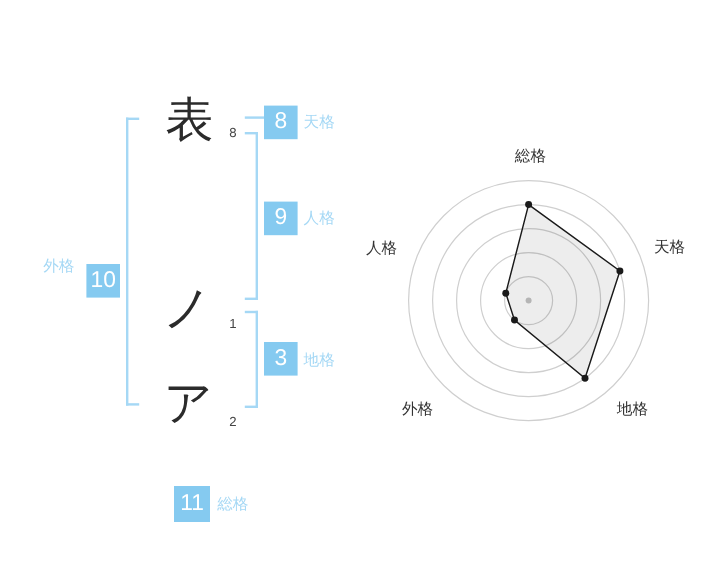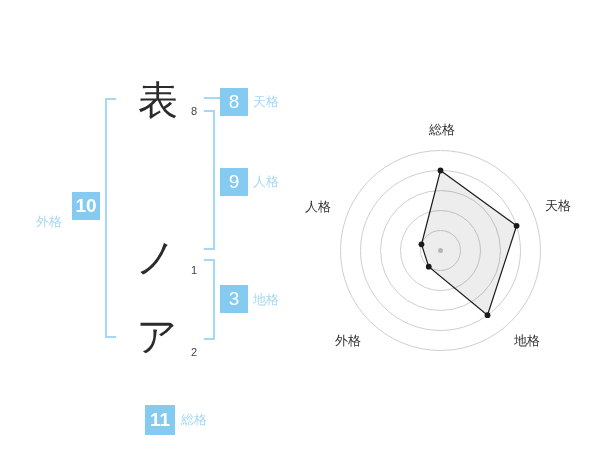--- a/index.html
+++ b/index.html
@@ -59,22 +59,22 @@
   <div class="stroke-num" style="left:187px;top:346px;">2</div>
 
   <div class="bracket bracket-left"></div>
   <div class="bracket connector-tenkaku"></div>
   <div class="bracket bracket-jinkaku"></div>
   <div class="bracket bracket-chikaku"></div>
 
   <div class="badge" style="left:220px;top:88px;">8</div>
   <div class="badge" style="left:220px;top:168px;">9</div>
   <div class="badge" style="left:220px;top:285px;">3</div>
-  <div class="badge" style="left:72px;top:192px;font-weight:bold;">10</div>
-  <div class="badge big" style="left:145px;top:405px;font-weight:bold;">11</div>
+  <div class="badge" style="left:72px;top:220px;">10</div>
+  <div class="badge big" style="left:145px;top:405px;">11</div>
 
   <div class="badge-label" style="left:253px;top:95px;">天格</div>
   <div class="badge-label" style="left:253px;top:175px;">人格</div>
   <div class="badge-label" style="left:253px;top:293px;">地格</div>
   <div class="badge-label" style="left:36px;top:215px;">外格</div>
   <div class="badge-label" style="left:181px;top:413px;">総格</div>
 
   <div class="radar-wrap">
     <svg id="radar-svg" width="281" height="281" viewBox="0 0 281 281">
         <circle cx="140.5" cy="140.5" r="20" fill="none" stroke="#cfcfcf" stroke-width="1"></circle>

